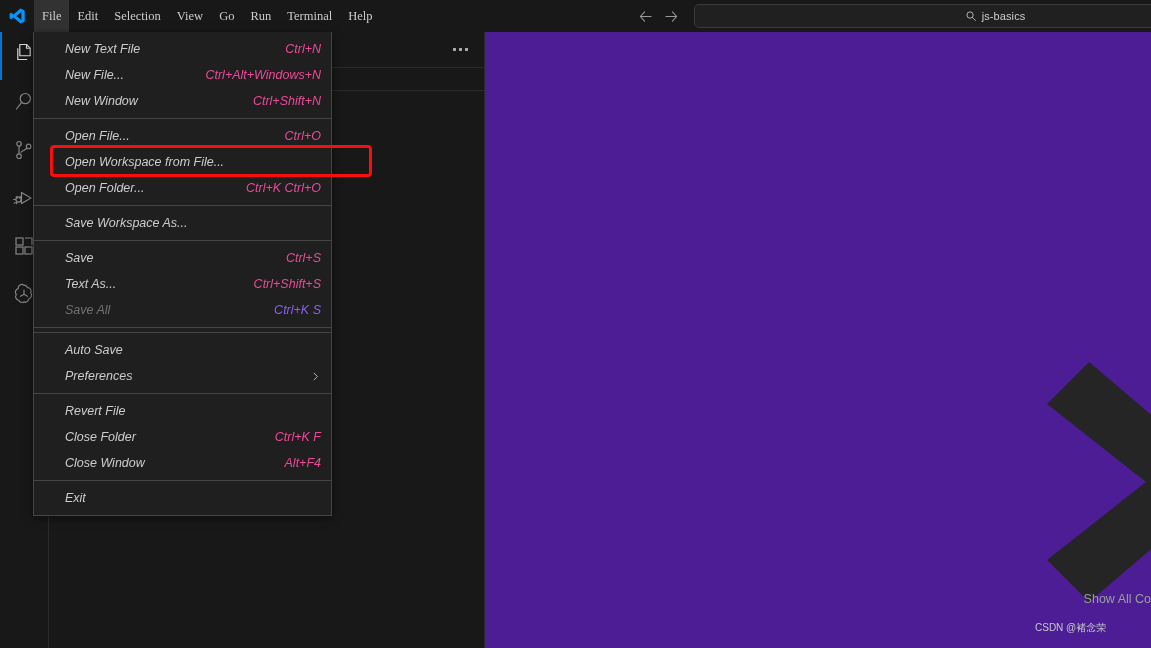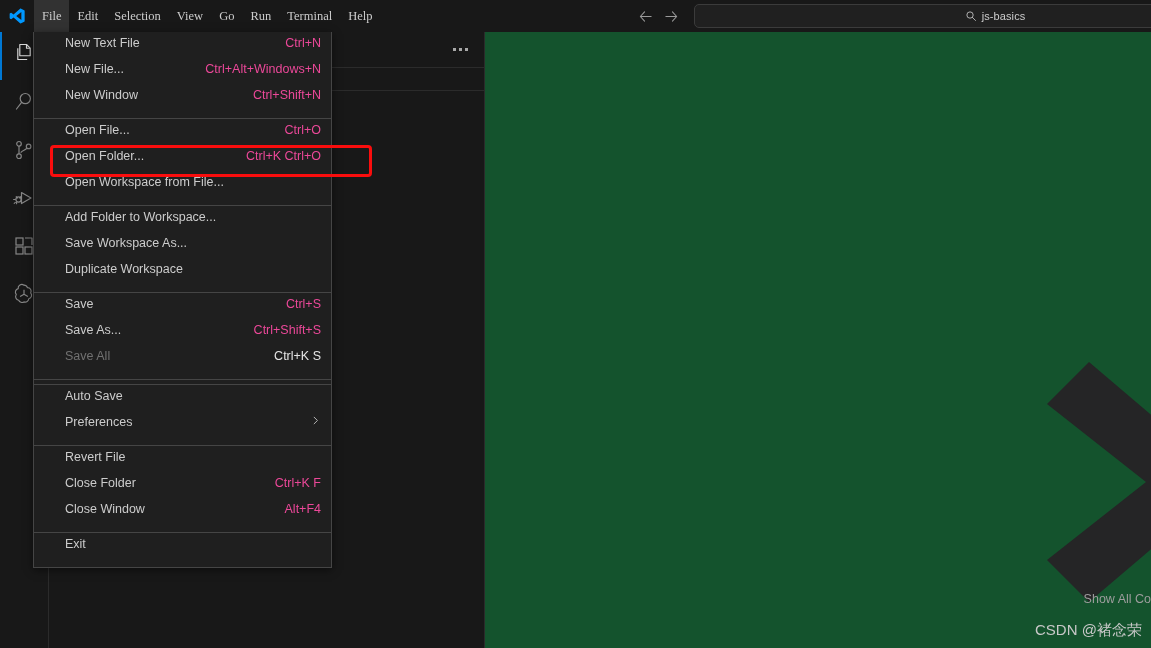--- a/index.html
+++ b/index.html
@@ -155,21 +155,21 @@
   #sidebar-body {
     border-top: 1px solid #2b2b2b;
   }
 
   
   #editor {
     position: absolute;
     left: 485px; top: 32px;
     width: 666px;
     height: 616px;
-    background: #14532d;
+    background: #4c1d95;
     overflow: hidden;
   }
   #watermark-logo {
     position: absolute;
     left: 520px;
     top: 300px;
     opacity: 1;
     pointer-events: none;
   }
   #editor-hint {
@@ -177,21 +177,21 @@
     right: 0px;
     top: 560px;
     font-size: 12.5px;
     color: #9d9d9d;
     white-space: nowrap;
   }
   #csdn-watermark {
     position: absolute;
     left: 1035px;
     top: 621px;
-    font-size: 15px;
+    font-size: 10px;
     color: #c8c8c8;
     white-space: nowrap;
     z-index: 60;
   }
 
   
   #file-menu {
     position: absolute;
     left: 33px;
     top: 32px;
@@ -200,36 +200,37 @@
     border: 1px solid #454545;
     border-top: none;
     box-shadow: 0 2px 8px rgba(0,0,0,.5);
     padding: 4px 0 4px 0;
     z-index: 50;
     box-sizing: border-box;
   }
   .menu-row {
     height: 26px;
     display: flex;
-    align-items: flex-start;
+    align-items: center;
     padding: 0 10px 0 31px;
     font-size: 12.5px;
     color: #cccccc;
     cursor: default;
     position: relative;
     white-space: nowrap;
+    font-style: italic;
   }
   .menu-row.disabled { color: #717171; }
   .menu-row .label { flex: 1 1 auto; }
   .menu-row .keybind {
     color: #ec4899;
     font-size: 12.5px;
     margin-left: 20px;
   }
-  .menu-row.disabled .keybind { color: #e5e5e5; }
+  .menu-row.disabled .keybind { color: #8b5cf6; }
   .menu-row .submenu-arrow {
     color: #cccccc;
     display: flex;
     align-items: center;
     margin-left: 20px;
   }
   .menu-sep {
     height: 1px;
     background: #454545;
     margin: 4px 0;
@@ -396,43 +397,37 @@
     <div class="menu-row">
       <span class="label">New Window</span>
       <span class="keybind">Ctrl+Shift+N</span>
     </div>
     <div class="menu-sep"></div>
     <div class="menu-row">
       <span class="label">Open File...</span>
       <span class="keybind">Ctrl+O</span>
     </div>
     <div class="menu-row">
+      <span class="label">Open Workspace from File...</span>
+    </div>
+    <div class="menu-row">
       <span class="label">Open Folder...</span>
       <span class="keybind">Ctrl+K Ctrl+O</span>
     </div>
-    <div class="menu-row">
-      <span class="label">Open Workspace from File...</span>
-    </div>
-    <div class="menu-sep"></div>
-    <div class="menu-row">
-      <span class="label">Add Folder to Workspace...</span>
-    </div>
+    <div class="menu-sep"></div>
     <div class="menu-row">
       <span class="label">Save Workspace As...</span>
-    </div>
-    <div class="menu-row">
-      <span class="label">Duplicate Workspace</span>
     </div>
     <div class="menu-sep"></div>
     <div class="menu-row">
       <span class="label">Save</span>
       <span class="keybind">Ctrl+S</span>
     </div>
     <div class="menu-row">
-      <span class="label">Save As...</span>
+      <span class="label">Text As...</span>
       <span class="keybind">Ctrl+Shift+S</span>
     </div>
     <div class="menu-row disabled">
       <span class="label">Save All</span>
       <span class="keybind">Ctrl+K S</span>
     </div>
     <div class="menu-sep"></div>
     <div class="menu-sep"></div>
     <div class="menu-row">
       <span class="label">Auto Save</span>

